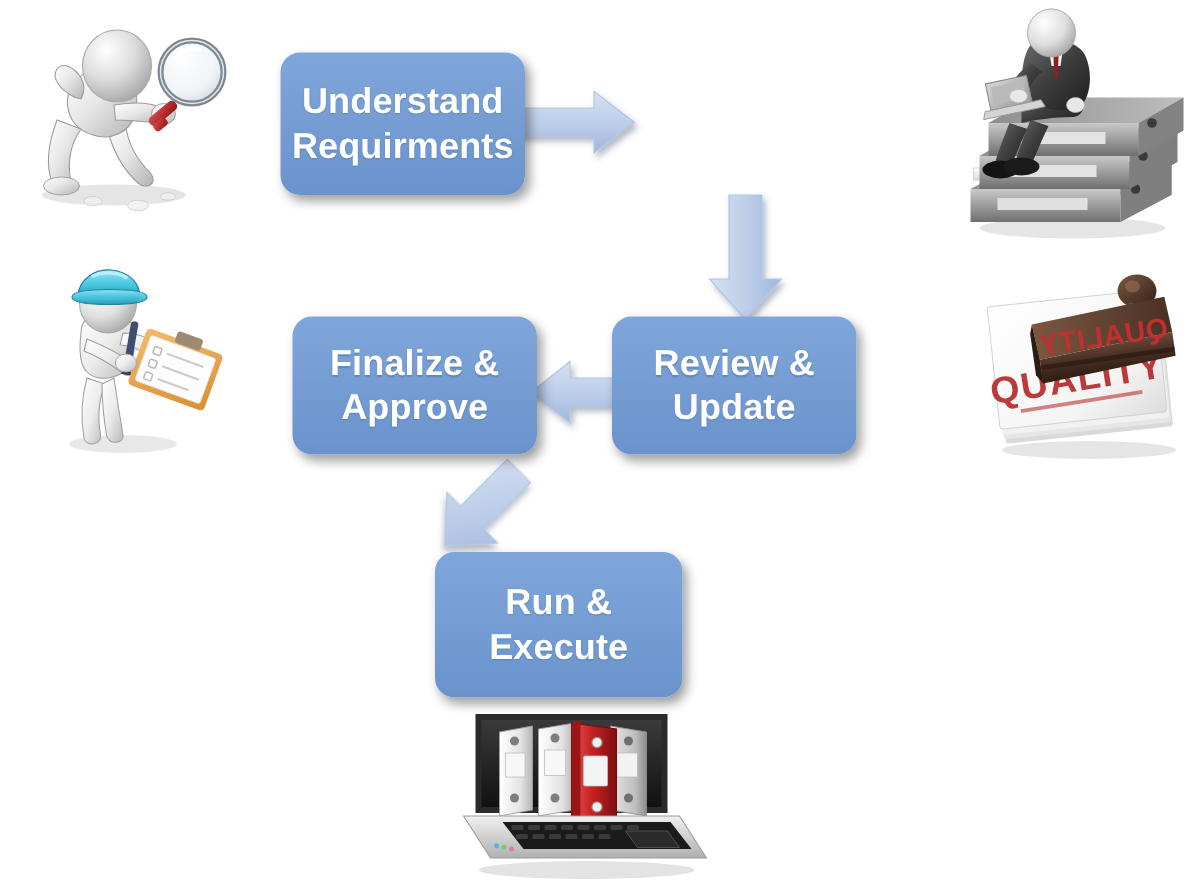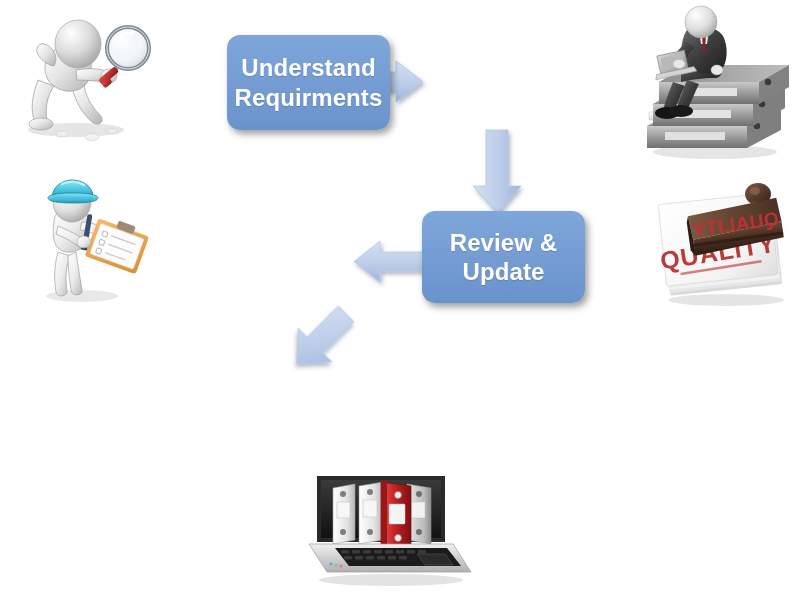--- a/index.html
+++ b/index.html
@@ -452,26 +452,34 @@
         <filter id="arrShadow4" x="-40%" y="-40%" width="190%" height="190%">
           <feDropShadow dx="2" dy="3" stdDeviation="2.2" flood-color="#4a5a75" flood-opacity="0.42"></feDropShadow>
         </filter>
       </defs>
       <g transform="rotate(45 40 40)">
         <path d="M29 6 L51 6 L51 50 L64 50 L40 76 L16 50 L29 50 Z" fill="url(#arrG4)" stroke="#B4C6E4" stroke-width="0.8" filter="url(#arrShadow4)"></path>
       </g>
     </svg>
   </div>
 
-  <div class="pbox" style="left:187px; top:35px; width:163px; height:95px;margin-left:40px;">
+  <div class="pbox" style="left:187px; top:35px; width:163px; height:95px;">
     <span class="ptext">Understand
 Requirments</span>
   </div>
 
 
-  <div class="pbox" style="left:422px; top:211px; width:163px; height:92px;">
+  <div class="pbox" style="left:408px; top:211px; width:163px; height:92px;">
     <span class="ptext">Review &amp;
 Update</span>
   </div>
 
-
+  <div class="pbox" style="left:195px; top:211px; width:163px; height:92px;">
+    <span class="ptext">Finalize &amp;
+Approve</span>
+  </div>
+
+  <div class="pbox" style="left:290px; top:368px; width:165px; height:97px;">
+    <span class="ptext">Run &amp;
+Execute</span>
+  </div>
 
 </div>
 
 </body></html>

